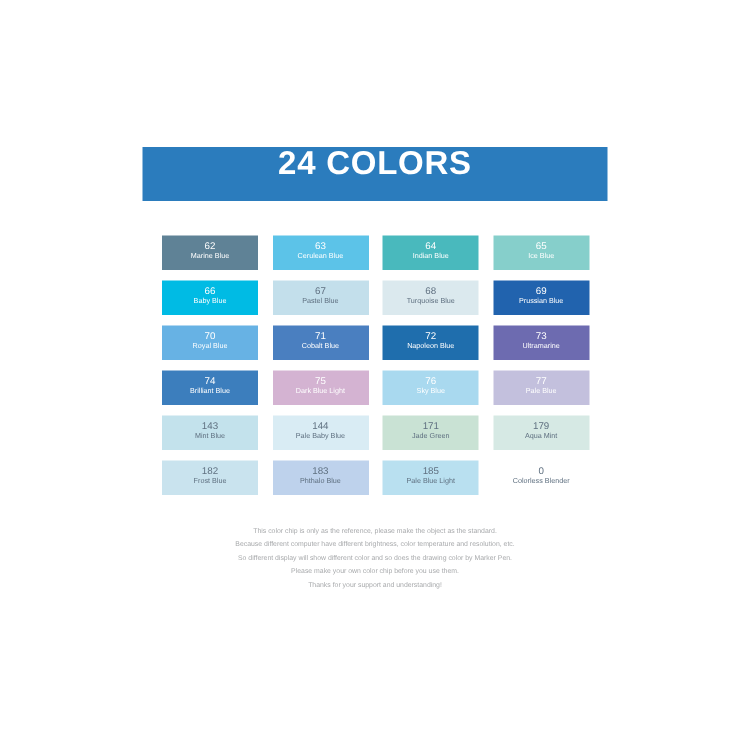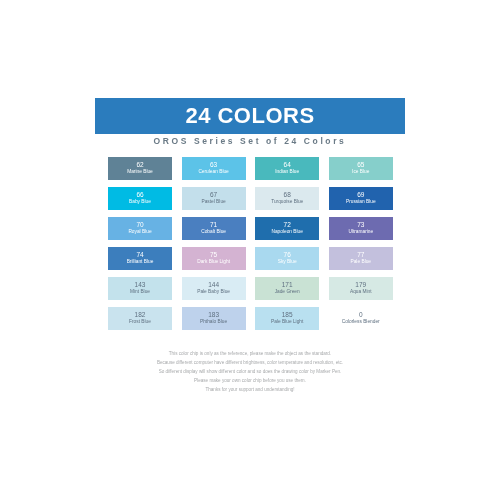--- a/index.html
+++ b/index.html
@@ -21,21 +21,21 @@
     box-sizing: border-box;
   }
   .banner {
     position: absolute;
     left: 95px;
     top: 98px;
     width: 310px;
     height: 36px;
     background: #2b7cbd;
     display: flex;
-    align-items: center;
+    align-items: flex-start;
     justify-content: center;
   }
   .banner-title {
     color: #ffffff;
     font-size: 22px;
     font-weight: bold;
     letter-spacing: 0.5px;
     line-height: 1;
     white-space: nowrap;
   }
@@ -101,21 +101,20 @@
 </style>
 </head>
 <body>
 
 <div class="sheet">
 
   <div class="banner">
     <span class="banner-title">24 COLORS</span>
   </div>
 
-  <div class="subtitle">OROS Series Set of 24 Colors</div>
 
   <div class="grid">
       <div class="swatch light-text" style="background: rgb(95, 130, 150);">
         <span class="code">62</span>
         <span class="name">Marine Blue</span>
       </div>
       <div class="swatch light-text" style="background: rgb(92, 195, 232);">
         <span class="code">63</span>
         <span class="name">Cerulean Blue</span>
       </div>

